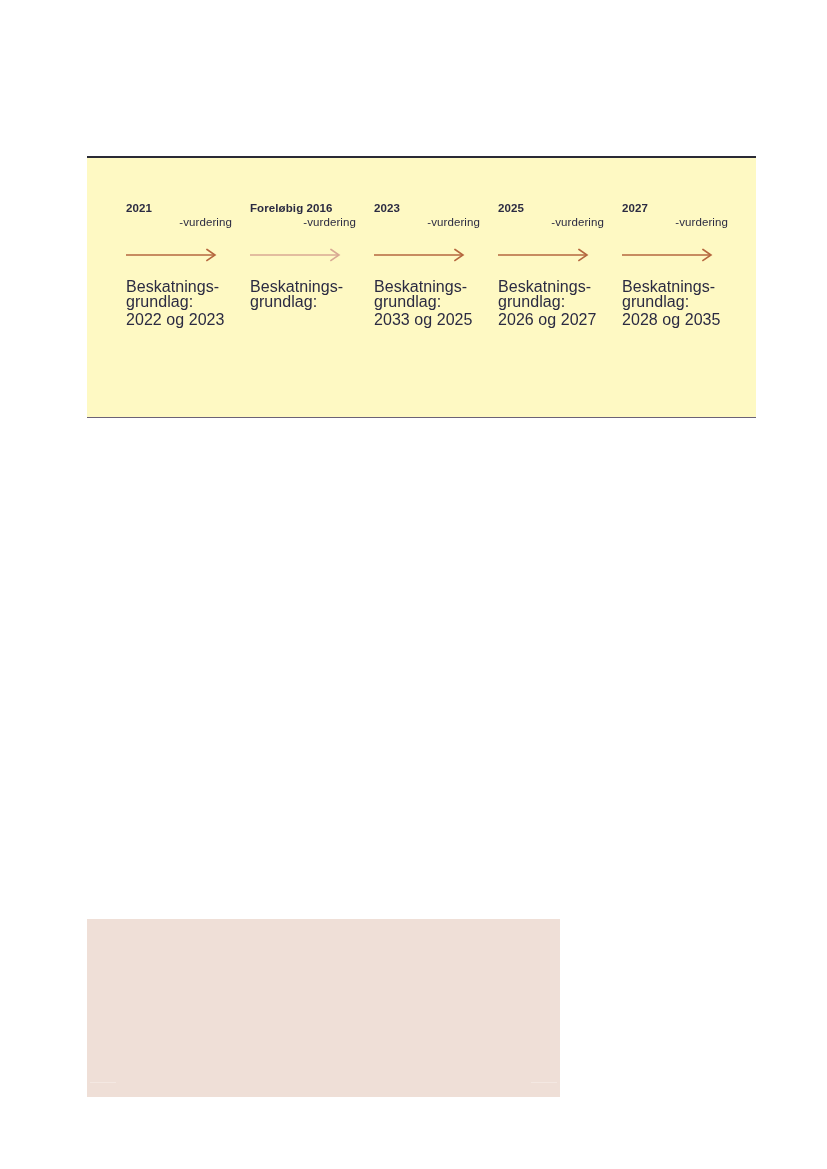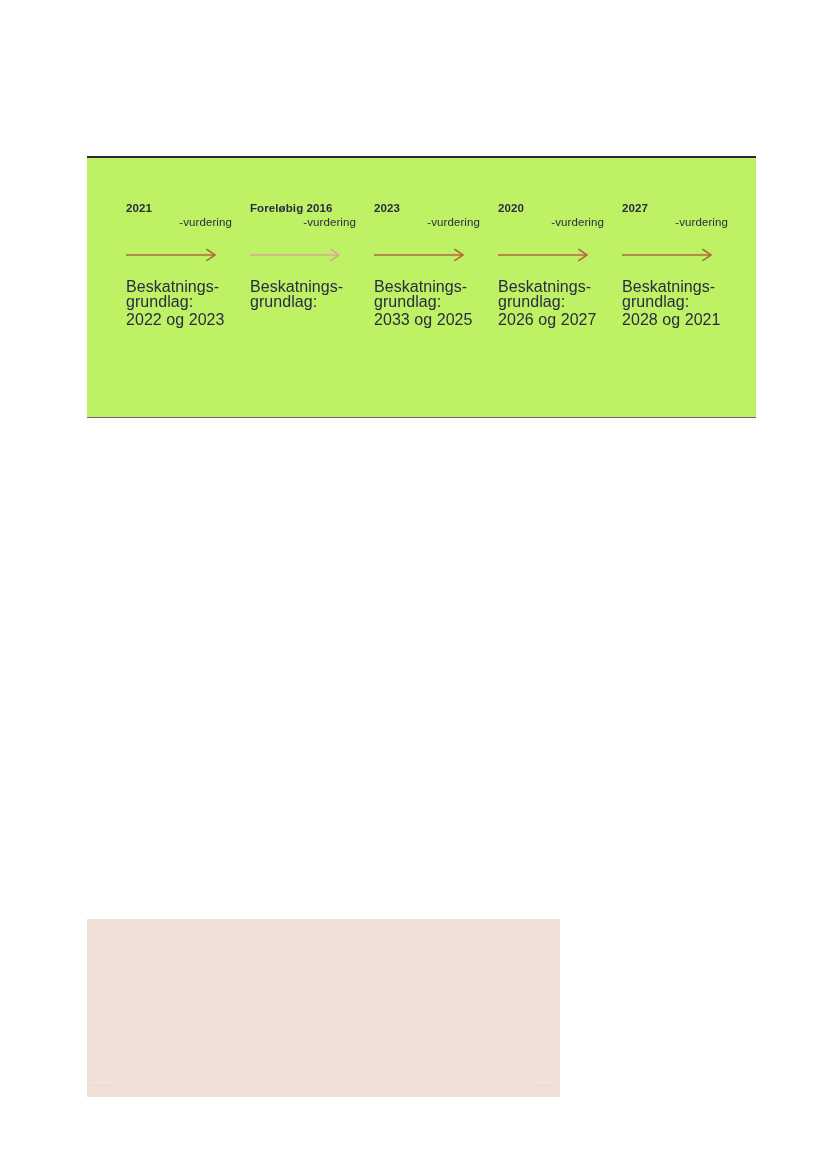--- a/index.html
+++ b/index.html
@@ -17,21 +17,21 @@
     overflow: hidden;
   }
 
   
   #timeline-panel {
     position: absolute;
     left: 87px;
     top: 156px;
     width: 669px;
     height: 262px;
-    background: #bef264;
+    background: #fef9c3;
     border-top: 2px solid #2A2A35;
     border-bottom: 1px solid #6B6277;
     box-sizing: border-box;
   }
 
   #timeline-columns {
     position: absolute;
     left: 39px;
     top: 43px;
     right: 0;
@@ -165,21 +165,21 @@
       </span>
       <div class="tl-body">
         <span class="tl-body-label">Beskatnings-
 grundlag:</span>
         <span class="tl-body-value">2033 og 2025</span>
       </div>
     </div>
 
     <div class="tl-col">
       <div class="tl-heading">
-        <span class="tl-heading-year">2020</span>
+        <span class="tl-heading-year">2025</span>
         <span class="tl-heading-sub">-vurdering</span>
       </div>
       <span class="tl-arrow">
         <svg width="96" height="14" viewBox="0 0 96 14" aria-hidden="true">
           <line x1="0" y1="7" x2="88" y2="7" stroke="#B5673F" stroke-width="1.6"></line>
           <polyline points="81,1.5 89,7 81,12.5" fill="none" stroke="#B5673F" stroke-width="1.6" stroke-linecap="square" stroke-linejoin="miter"></polyline>
         </svg>
       </span>
       <div class="tl-body">
         <span class="tl-body-label">Beskatnings-
@@ -195,21 +195,21 @@
       </div>
       <span class="tl-arrow">
         <svg width="96" height="14" viewBox="0 0 96 14" aria-hidden="true">
           <line x1="0" y1="7" x2="88" y2="7" stroke="#B5673F" stroke-width="1.6"></line>
           <polyline points="81,1.5 89,7 81,12.5" fill="none" stroke="#B5673F" stroke-width="1.6" stroke-linecap="square" stroke-linejoin="miter"></polyline>
         </svg>
       </span>
       <div class="tl-body">
         <span class="tl-body-label">Beskatnings-
 grundlag:</span>
-        <span class="tl-body-value">2028 og 2021</span>
+        <span class="tl-body-value">2028 og 2035</span>
       </div>
     </div>
 
   </div>
 </div>
 
 <div id="lower-block">
   <div class="lower-rule lower-rule-left"></div>
   <div class="lower-rule lower-rule-right"></div>
 </div>

